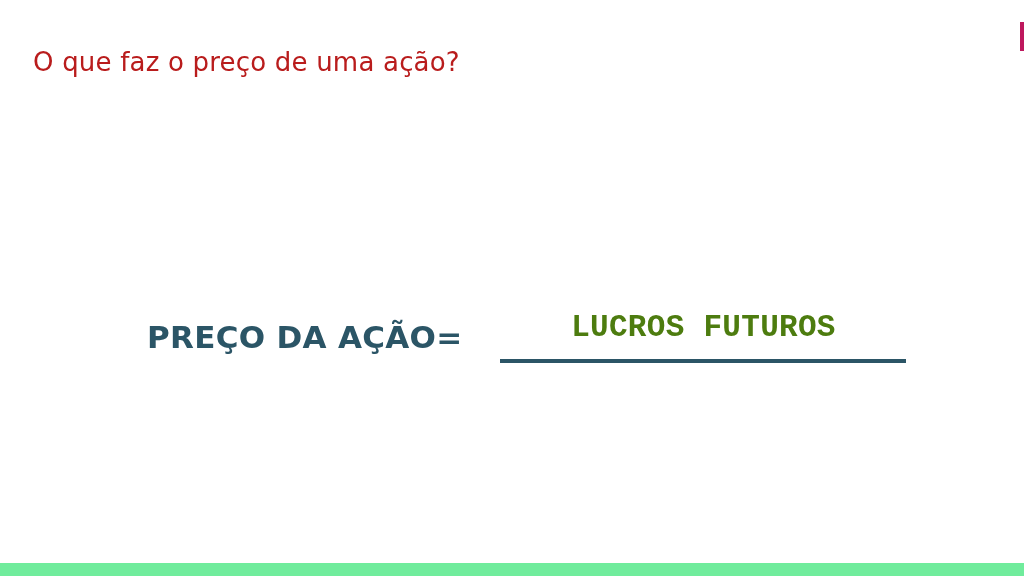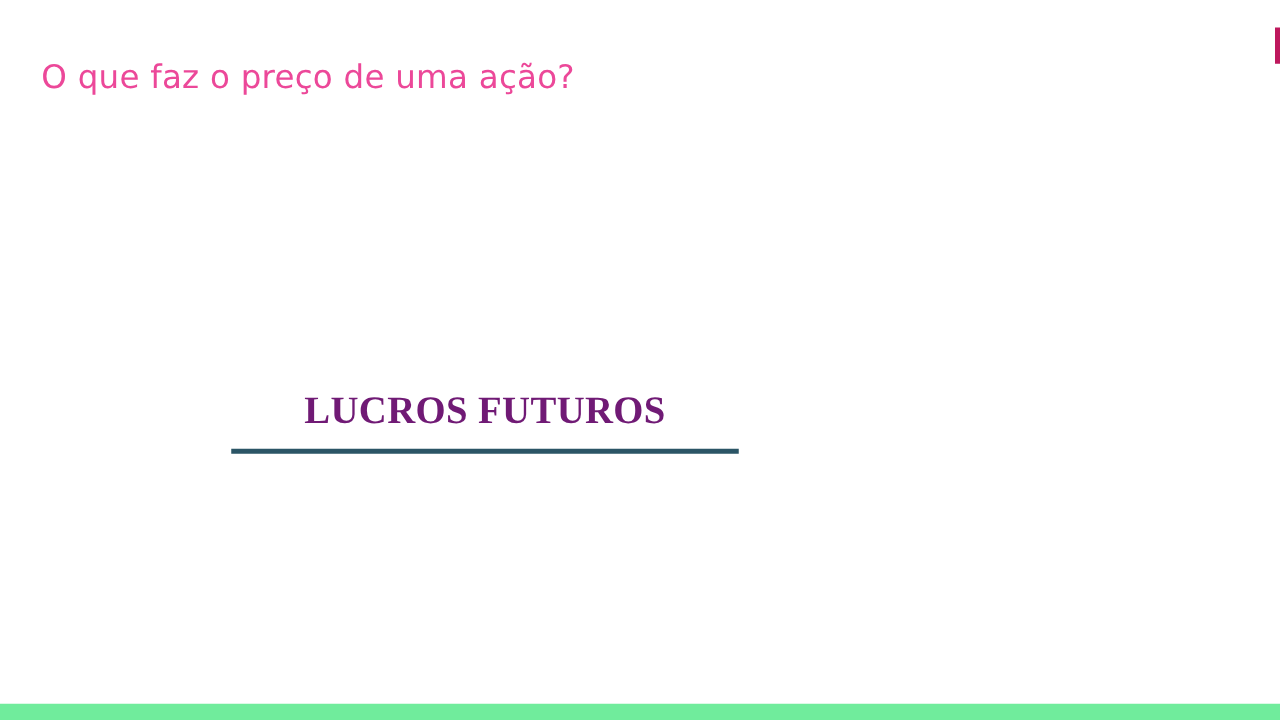--- a/index.html
+++ b/index.html
@@ -25,21 +25,21 @@
 
   
   #slide-title {
     position: absolute;
     left: 33px;
     top: 29px;
     font-family: "DejaVu Sans", sans-serif;
     font-size: 26px;
     font-weight: 400;
     letter-spacing: 0.2px;
-    color: #ec4899;
+    color: #b91c1c;
     line-height: 1.3;
     white-space: nowrap;
   }
 
   
   #logo {
     position: absolute;
     left: 976px;
     top: 22px;
     width: 29px;
@@ -89,24 +89,24 @@
   #fraction {
     margin-left: 38px;
     display: flex;
     flex-direction: column;
     align-items: center;
     justify-content: center;
     width: 406px;
   }
 
   .fraction-term {
-    font-family: Liberation Serif, serif;
+    font-family: Liberation Mono, monospace;
     font-size: 31px;
     font-weight: 700;
-    color: #701a75;
+    color: #4d7c0f;
     letter-spacing: 0.3px;
     white-space: nowrap;
     line-height: 1;
     text-align: left;
   }
 
   #fraction-numerator {
     margin-bottom: 16px;
   }
   #fraction-denominator {
@@ -135,20 +135,21 @@
 <div id="slide">
 
   <h1 id="slide-title">O que faz o preço de uma ação?</h1>
 
   <div id="logo">
     <span id="logo-text">IP</span>
   </div>
 
   <div id="formula">
 
+    <div id="formula-lhs">PREÇO DA AÇÃO=</div>
 
     <div id="fraction">
       <div class="fraction-term" id="fraction-numerator">LUCROS FUTUROS</div>
       <div id="fraction-bar"></div>
     </div>
 
   </div>
 
   <div id="footer-band"></div>
 

